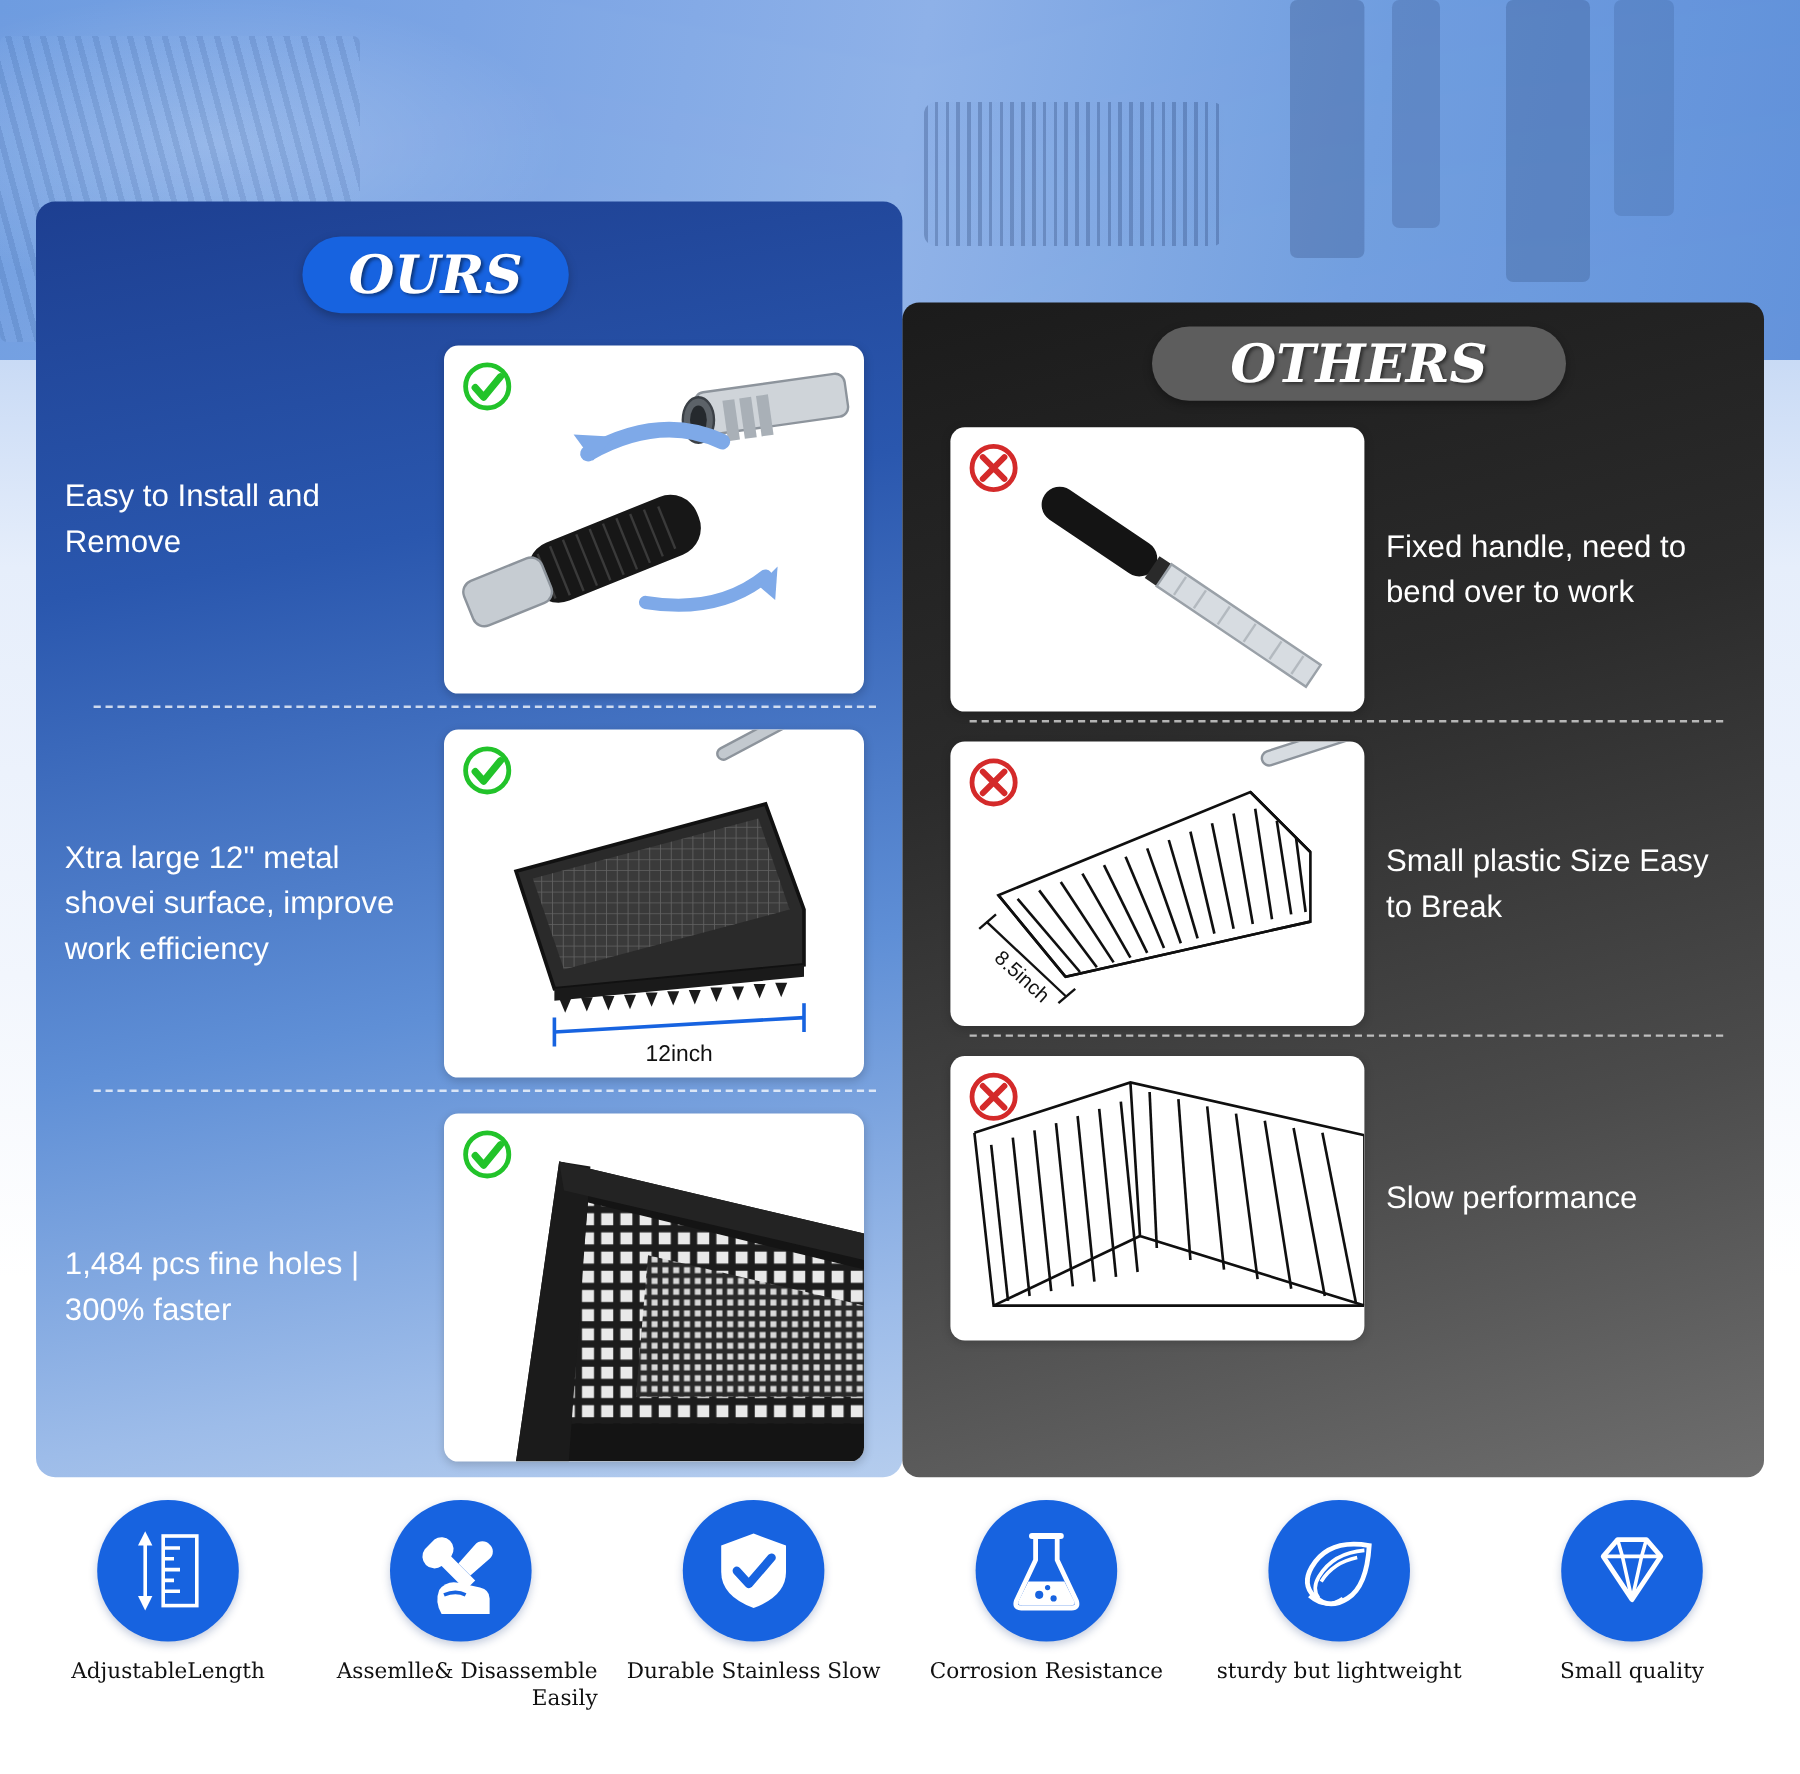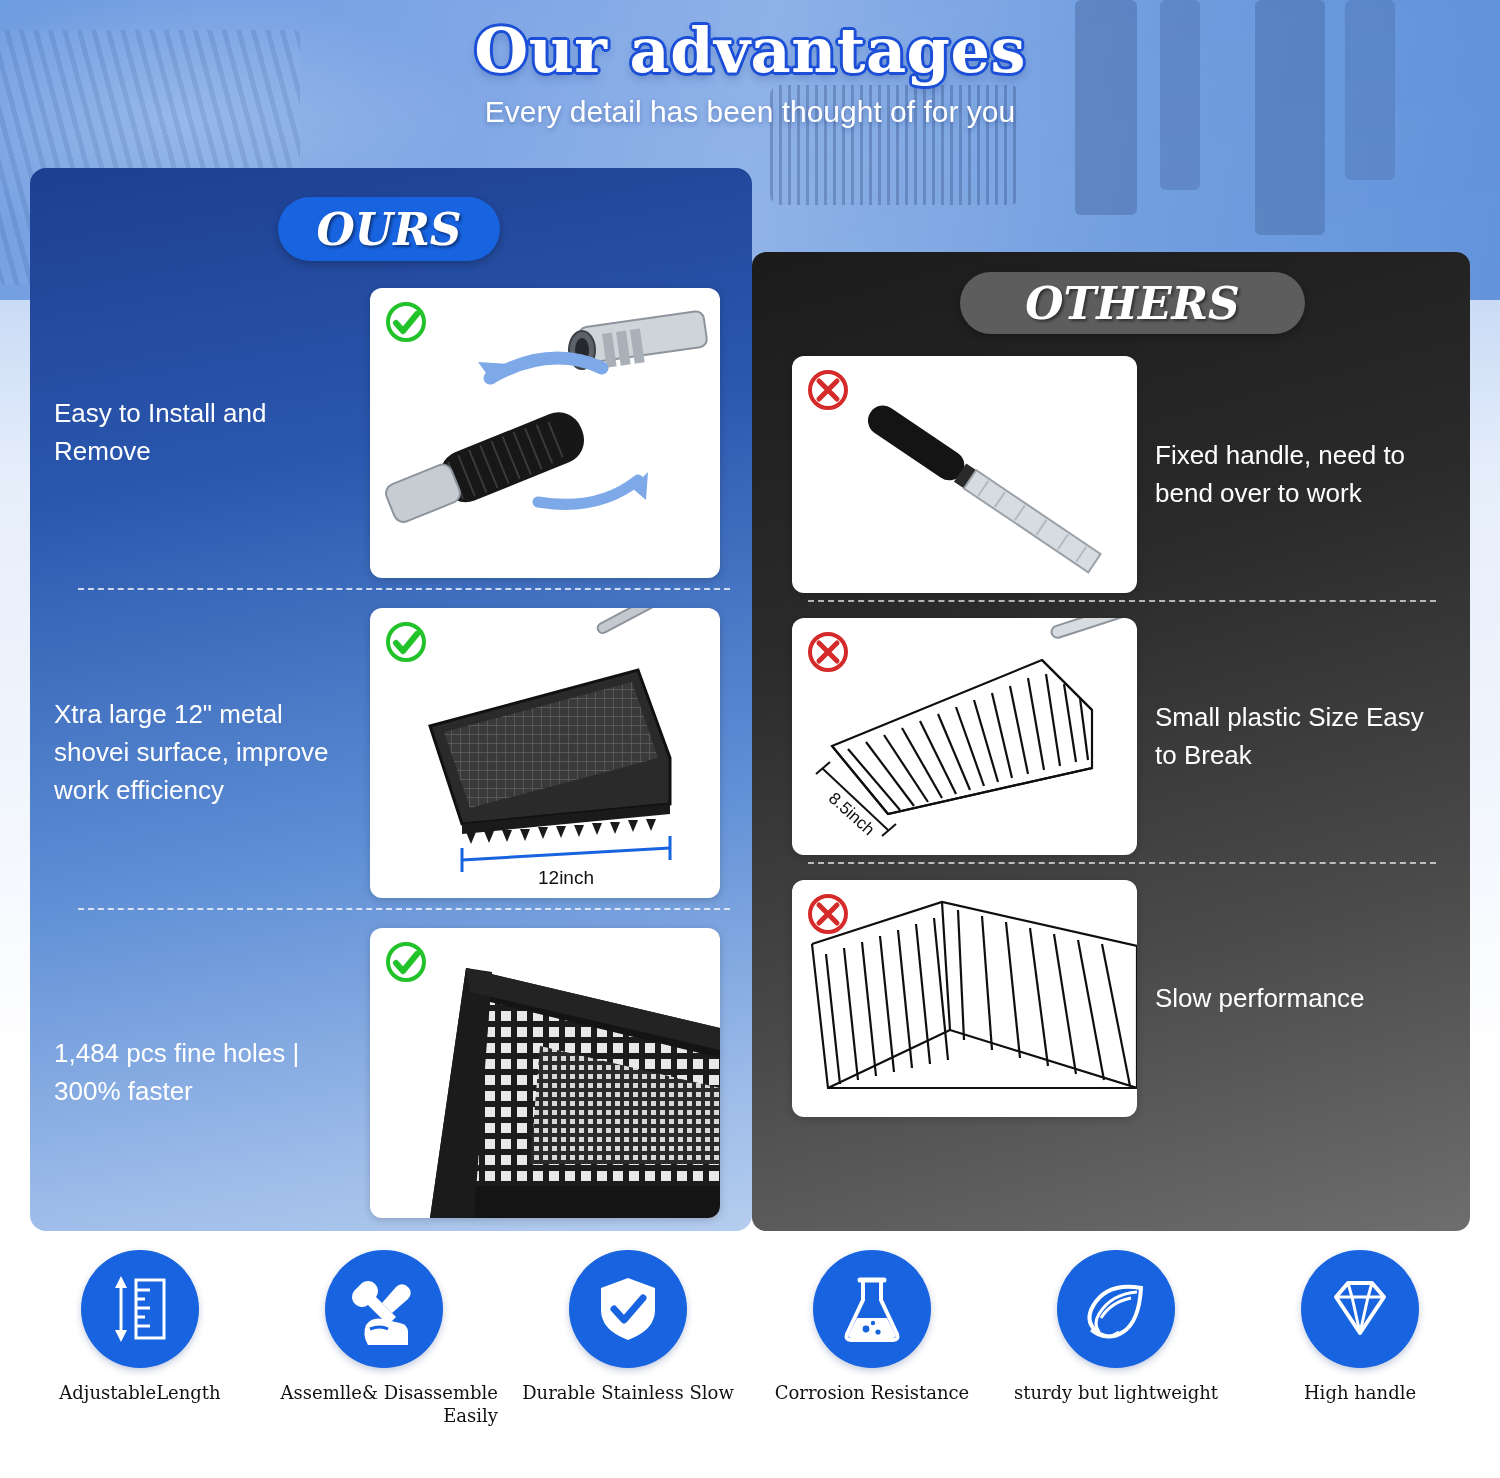--- a/index.html
+++ b/index.html
@@ -57,21 +57,21 @@
     position: absolute; left: 0; top: 0; width: 722px; height: 1063px;
     background: linear-gradient(170deg, #1d3f91 0%, #2a57ae 28%, #5f8fd6 62%, #9dbce9 88%, #b5cdee 100%);
     border-radius: 16px;
   }
   .panel-others {
     position: absolute; left: 722px; top: 84px; width: 718px; height: 979px;
     background: linear-gradient(165deg, #1b1b1b 0%, #2b2b2b 35%, #4b4b4b 70%, #6e6e6e 100%);
     border-radius: 14px;
   }
   .badge-ours {
-    position: absolute; left: 248px; top: 29px; width: 222px; height: 64px;
+    position: absolute; left: 222px; top: 29px; width: 222px; height: 64px;
     background: #1763e0; border-radius: 32px;
     display: flex; align-items: center; justify-content: center;
     box-shadow: 0 3px 8px rgba(0,0,0,0.25);
   }
   .badge-ours span {
     font-family: "DejaVu Serif", serif; font-style: italic; font-weight: 700;
     font-size: 44px; color: #fff;
     text-shadow: 2px 2px 3px rgba(0,0,0,0.45);
   }
   .badge-others {
@@ -141,24 +141,20 @@
 
   <div class="bg-photo">
     <div class="silhouette s6"></div>
     <div class="silhouette s1"></div>
     <div class="silhouette s2"></div>
     <div class="silhouette s3"></div>
     <div class="silhouette s4"></div>
     <div class="silhouette s5"></div>
   </div>
 
-  <div class="header">
-    <div class="title">Our advantages</div>
-    <div class="subtitle">Every detail has been thought of for you</div>
-  </div>
 
   <div class="panels">
 
     <div class="panel-ours">
       <div class="badge-ours">
         <span>OURS</span>
       </div>
 
       <div class="row ours-row" style="top:120px;height:290px;">
         <div class="txt">Easy to Install and Remove</div>
@@ -477,17 +473,17 @@
 
     <div class="feature">
       <div class="circle">
         <svg width="76" height="76" viewBox="0 0 76 76">
           <path d="M14 26 L26 12 L50 12 L62 26 L38 62 Z" fill="none" stroke="#fff" stroke-width="4" stroke-linejoin="round"></path>
           <path d="M14 26 L62 26" stroke="#fff" stroke-width="3"></path>
           <path d="M26 12 L30 26 L38 62" stroke="#fff" stroke-width="3" fill="none"></path>
           <path d="M50 12 L46 26 L38 62" stroke="#fff" stroke-width="3" fill="none"></path>
         </svg>
       </div>
-      <div class="flabel">High handle</div>
+      <div class="flabel">Small quality</div>
     </div>
 
   </div>
 </div>
 
 </body></html>

